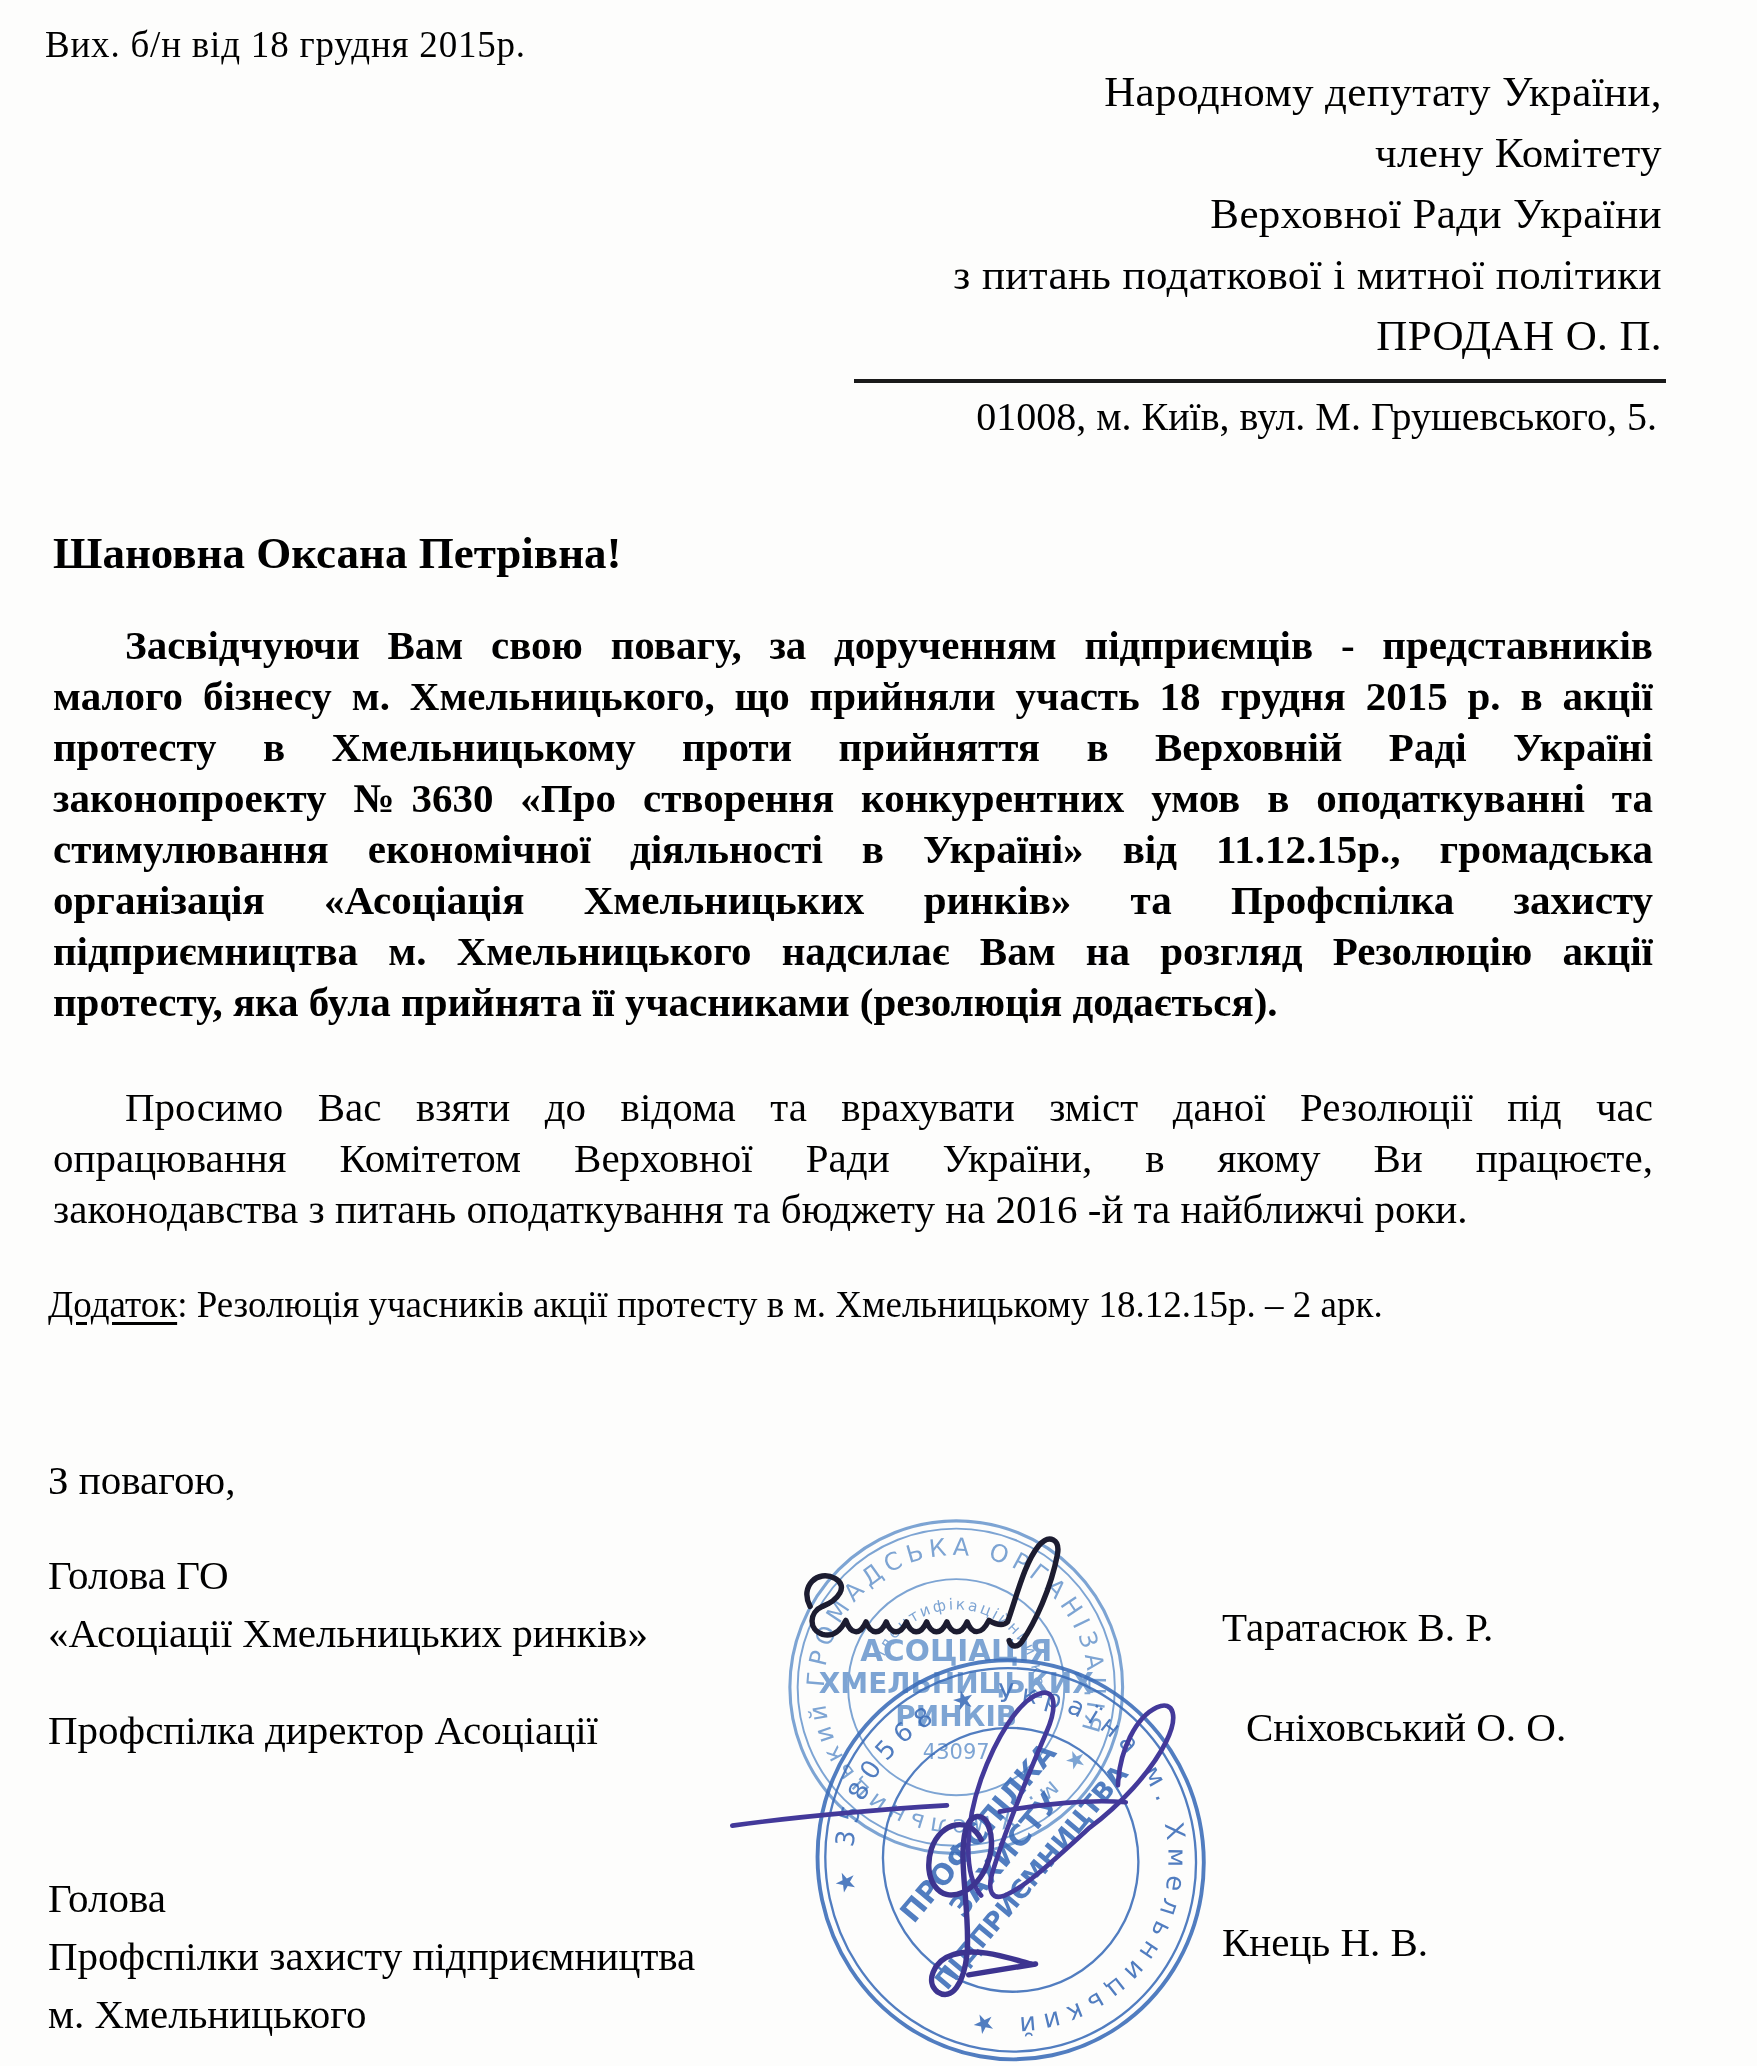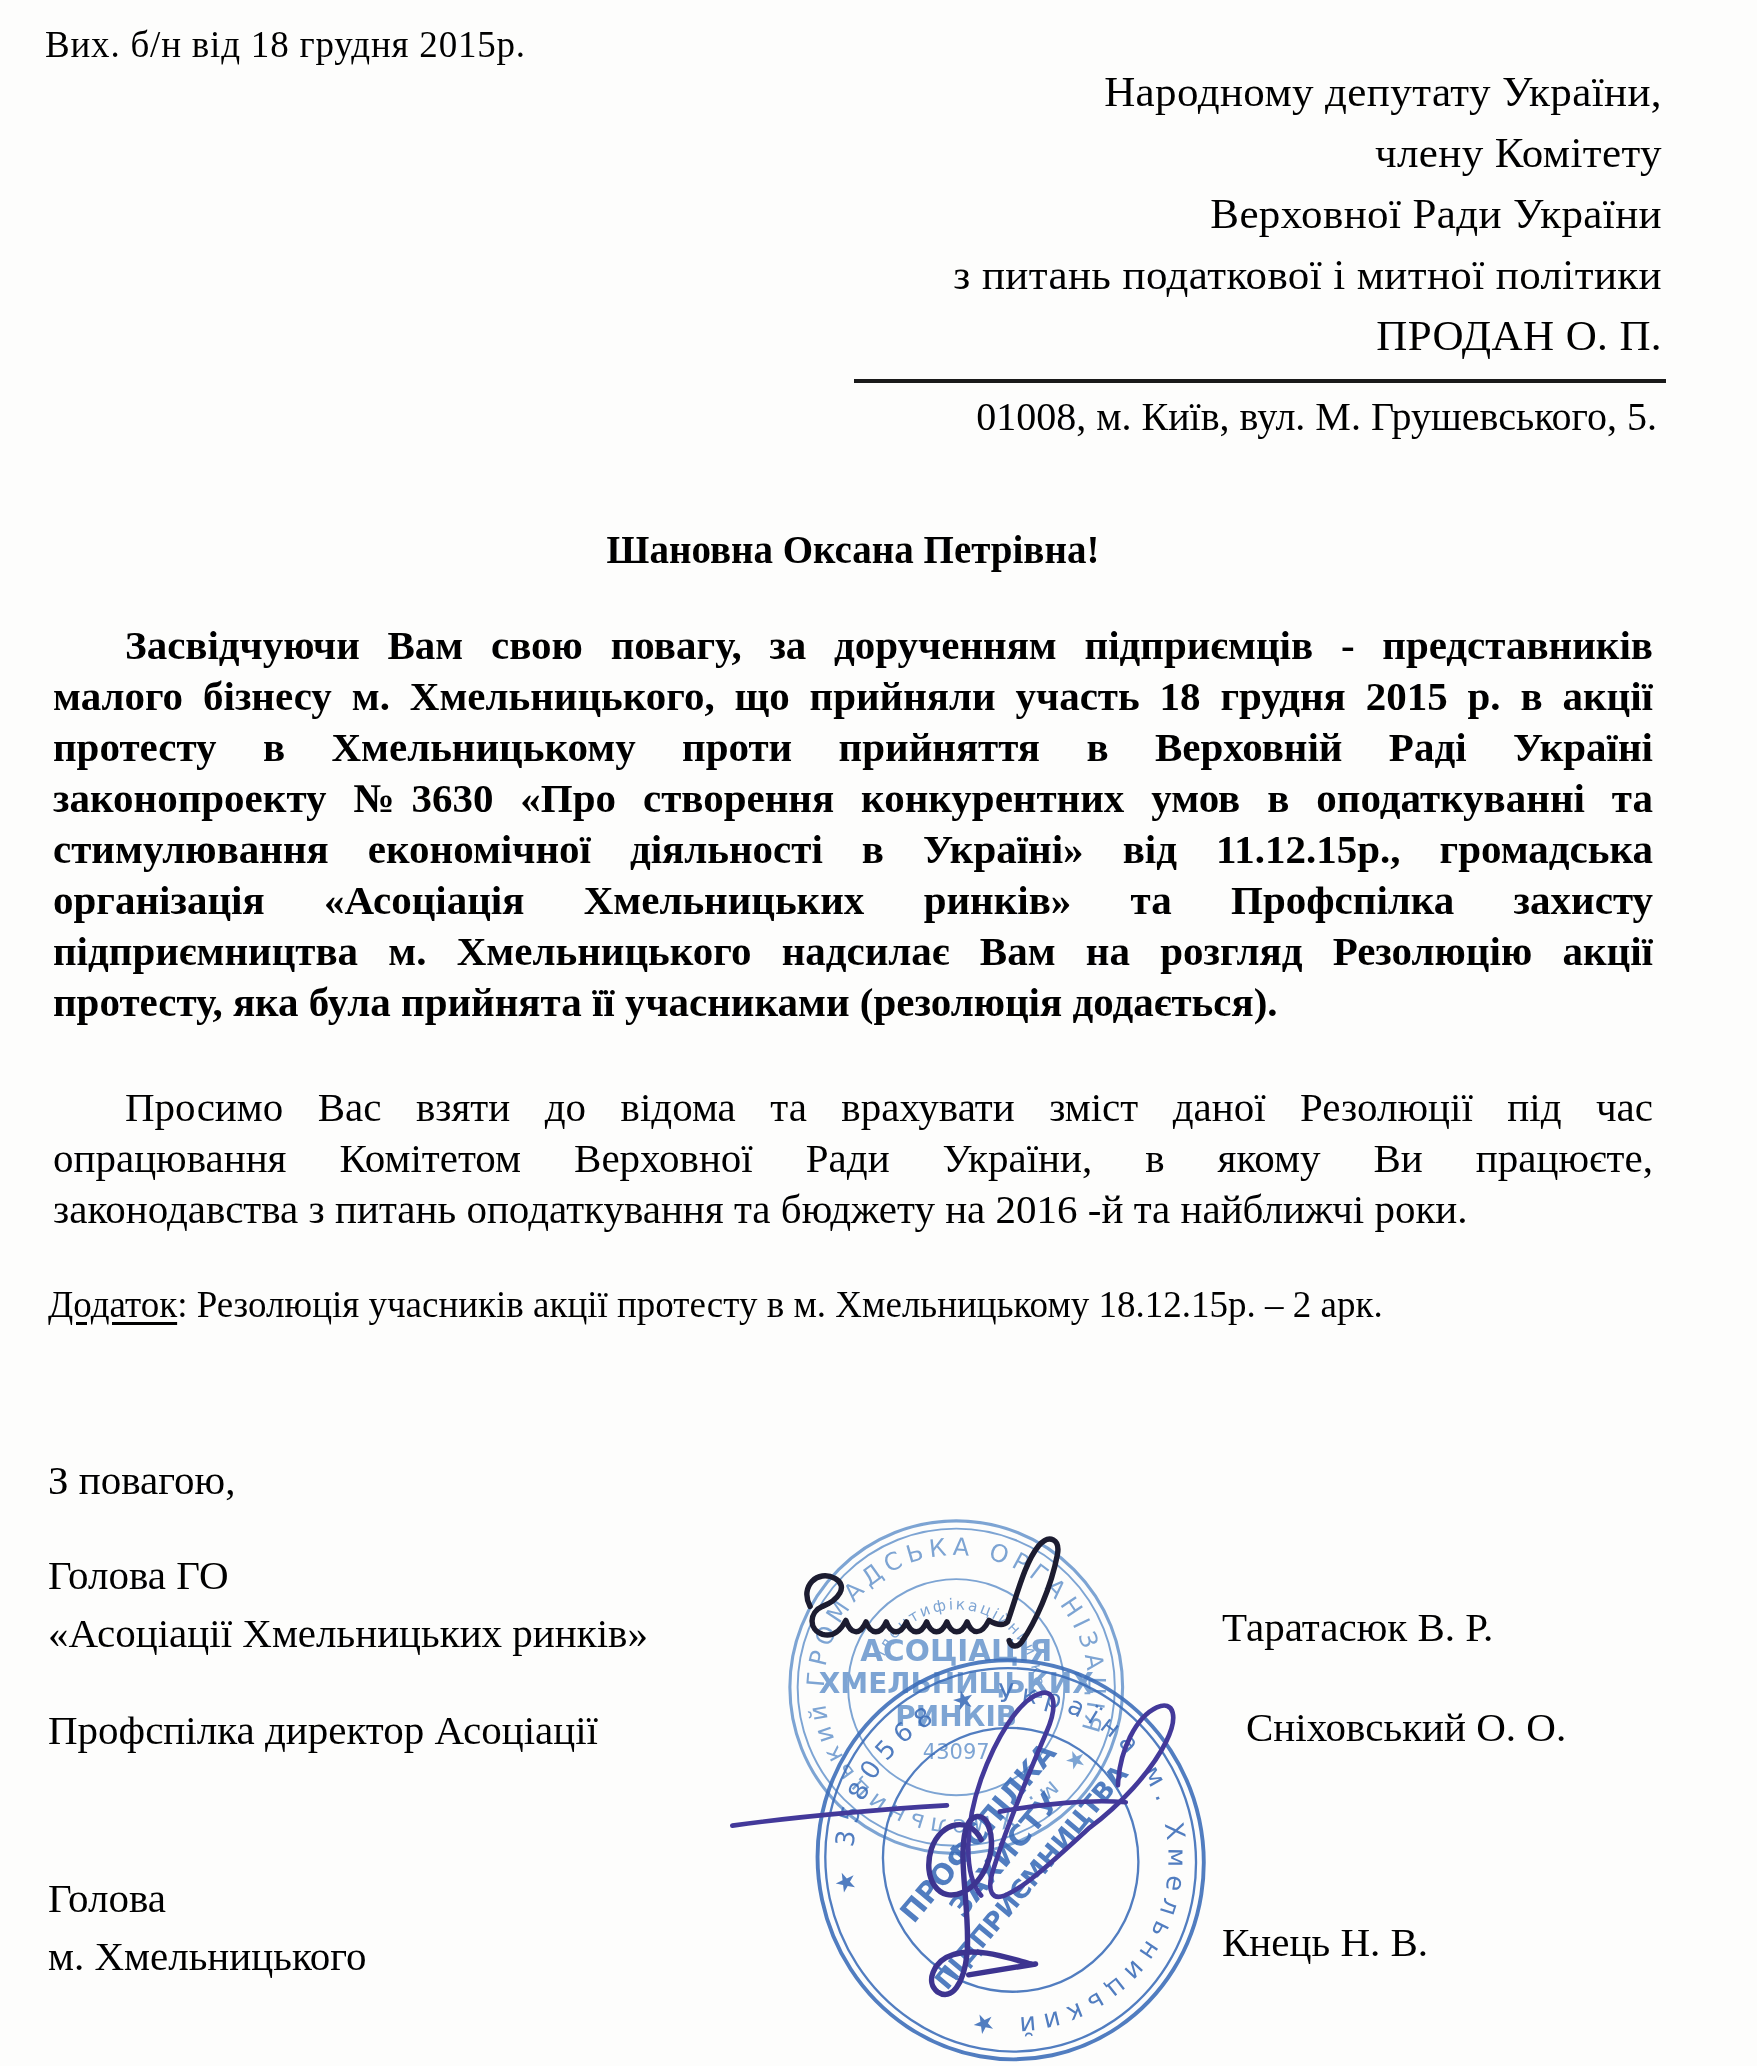--- a/index.html
+++ b/index.html
@@ -23,22 +23,21 @@
   .sep{
     left:854px;top:379px;width:812px;height:3.9px;
     background:#1a1a1a;
   }
   .address{
     right:100px;top:393px;
     font-size:40px;
   }
   .salutation{
     left:53px;top:527px;width:1600px;
-    text-align:center;
-    font-size:39px;font-weight:bold;
+    font-size:45px;font-weight:bold;
   }
   .para{left:53px;width:1600px;font-size:41px;line-height:51px;}
   .p1{top:620px;font-weight:bold;}
   .p2{top:1082px;}
   .jl{text-align:justify;text-align-last:justify;white-space:normal;}
   .jl.ind{text-indent:72px;}
   .jl.last{text-align-last:left;}
   .attachment{left:48px;top:1283px;font-size:37px;}
   .attachment .lbl{text-decoration:underline;text-underline-offset:5.4px;}
   .closing{left:48px;top:1456px;font-size:41px;}
@@ -101,20 +100,21 @@
     <div>Голова ГО</div>
     <div>«Асоціації Хмельницьких ринків»</div>
   </div>
   <div class="abs signame sn1">Таратасюк В. Р.</div>
 
   <div class="abs sigtitle st2">Профспілка директор Асоціації</div>
   <div class="abs signame sn2">Сніховський О. О.</div>
 
   <div class="abs sigtitle st3">
     <div>Голова</div>
+    <div>Профспілки захисту підприємництва</div>
     <div>м. Хмельницького</div>
   </div>
   <div class="abs signame sn3">Кнець Н. В.</div>
 
   <svg class="ink" viewBox="0 0 2260 2657" xmlns="http://www.w3.org/2000/svg">
     <defs>
       <path id="s1ring" d="M -170,0 A 170,170 0 1 1 170,0 A 170,170 0 1 1 -170,0"></path>
       <path id="s1inner" d="M -100,0 A 100,100 0 1 1 100,0 A 100,100 0 1 1 -100,0"></path>
       <path id="s2ring" d="M -203,0 A 203,203 0 1 1 203,0 A 203,203 0 1 1 -203,0"></path>
     </defs>

